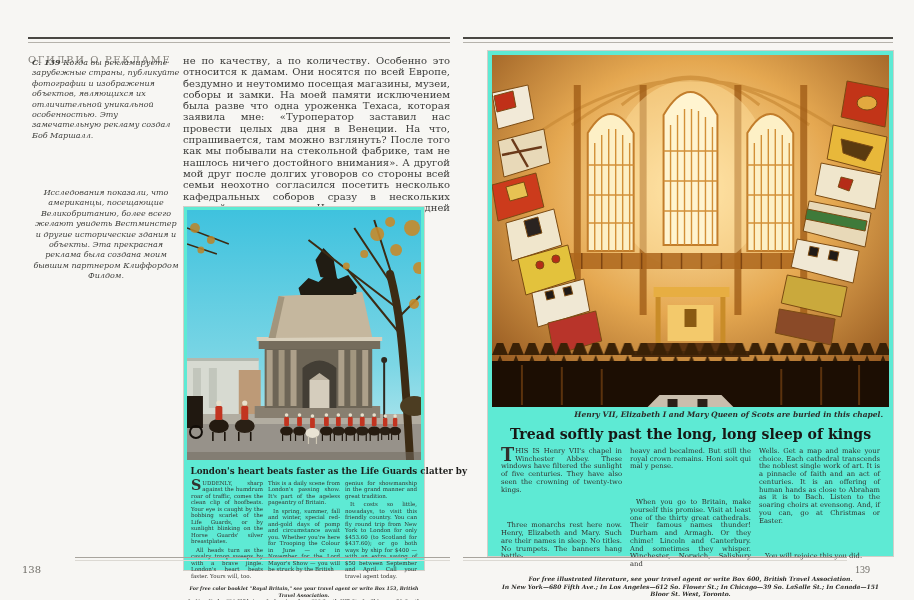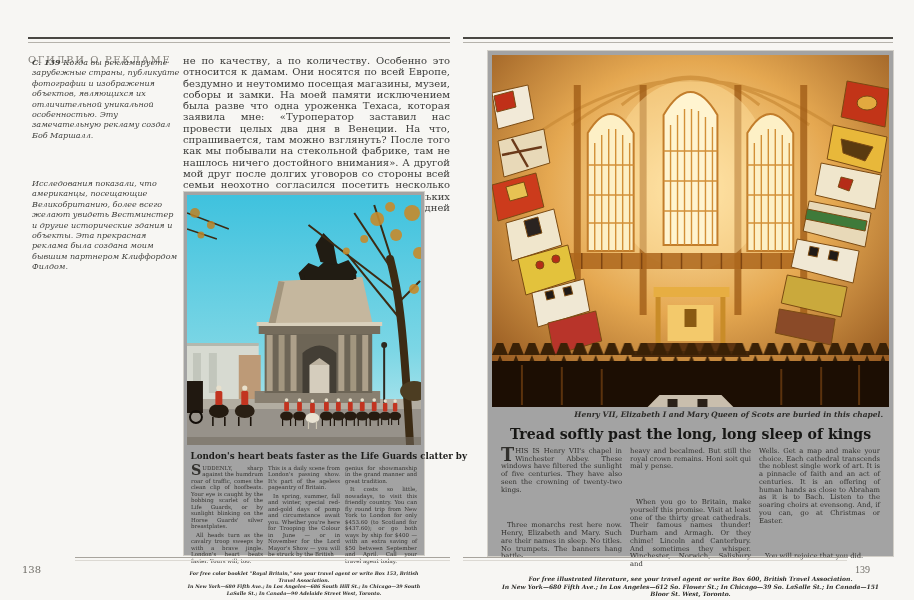--- a/index.html
+++ b/index.html
@@ -15,28 +15,28 @@
   
   .rule-folio{position:absolute;top:557px;height:2px;border-top:1px solid #a8a49d;border-bottom:1px solid #dcd9d3;}
   #folio-rule-left{left:75px;width:375px;}
   #folio-rule-right{left:463px;width:384px;}
   .folio{position:absolute;top:564px;font-size:10px;color:#6e6c66;}
   #folio-left{left:22px;}
   #folio-right{right:44px;font-family:Liberation Serif, serif;}
   
   .margin-note{position:absolute;left:32px;width:148px;font-style:italic;font-size:8px;line-height:1.3;color:#40403d;}
   #note1{top:57px;}
-  #note2{top:179px;}
+  #note2{top:188px;text-align:center;}
   .note-ref{font-weight:bold;font-style:italic;}
   
   #left-body{position:absolute;left:183px;top:55px;width:267px;font-size:10px;line-height:11.3px;
              text-align:justify;color:#3b3b39;}
   
-  .ad{position:absolute;background:#a3a3a3;border:1px solid #d2cfc8;box-sizing:border-box;}
-  #life-guards-ad{left:183px;top:191px;width:242px;height:365px;padding:3px 3px 4px 3px;}
+  .ad{position:absolute;background:#5eead4;border:1px solid #d2cfc8;box-sizing:border-box;}
+  #life-guards-ad{left:183px;top:206px;width:242px;height:365px;padding:3px 3px 4px 3px;}
   #kings-ad{left:487px;top:50px;width:407px;height:507px;padding:4px 4px 0 4px;}
   .ad-photo{display:block;}
   
   #lg-headline{margin:6px 0 4px 0;font-weight:bold;font-size:9px;text-align:center;white-space:nowrap;
                transform:scaleX(.97);transform-origin:center;color:#1d1d1b;}
   .cols{display:flex;gap:5px;padding:0 4px;}
   #life-guards-ad .cols p{margin:0 0 2px 0;font-size:5.5px;line-height:1.18;text-align:justify;color:#33322f;}
   #life-guards-ad .cols .ind{text-indent:5px;}
   #life-guards-ad .col{flex:1;}
   .dropcap{float:left;font-weight:bold;font-size:2.6em;line-height:.8;margin-right:1px;}
@@ -326,21 +326,21 @@
       <div class="col">
         <p><span class="dropcap">T</span><span>HIS IS Henry VII's chapel in Winchester Abbey. These windows have filtered the sunlight of five centuries. They have also seen the crowning of twenty-two kings.</span></p>
         <p class="ind">Three monarchs rest here now. Henry, Elizabeth and Mary. Such are their names in sleep. No titles. No trumpets. The banners hang battle-</p>
       </div>
       <div class="col">
         <p>heavy and becalmed. But still the royal crown remains. Honi soit qui mal y pense.</p>
         <p class="ind">When you go to Britain, make yourself this promise. Visit at least one of the thirty great cathedrals. Their famous names thunder! Durham and Armagh. Or they chime! Lincoln and Canterbury. And sometimes they whisper. Winchester, Norwich, Salisbury and</p>
       </div>
       <div class="col">
         <p>Wells. Get a map and make your choice. Each cathedral transcends the noblest single work of art. It is a pinnacle of faith and an act of centuries. It is an offering of human hands as close to Abraham as it is to Bach. Listen to the soaring choirs at evensong. And, if you can, go at Christmas or Easter.</p>
-        <p class="ind">You will rejoice that you did.</p>
+        <p class="ind">You will rejoice this you did.</p>
       </div>
     </div>
     <div class="ad-footer" id="k-footer">
       <div>For free illustrated literature, see your travel agent or write Box 600, British Travel Association.</div>
       <div>In New York—680 Fifth Ave.; In Los Angeles—612 So. Flower St.; In Chicago—39 So. LaSalle St.; In Canada—151 Bloor St. West, Toronto.</div>
     </div>
   </div>
 
   <div class="rule-folio" id="folio-rule-left"></div>
   <div class="rule-folio" id="folio-rule-right"></div>

